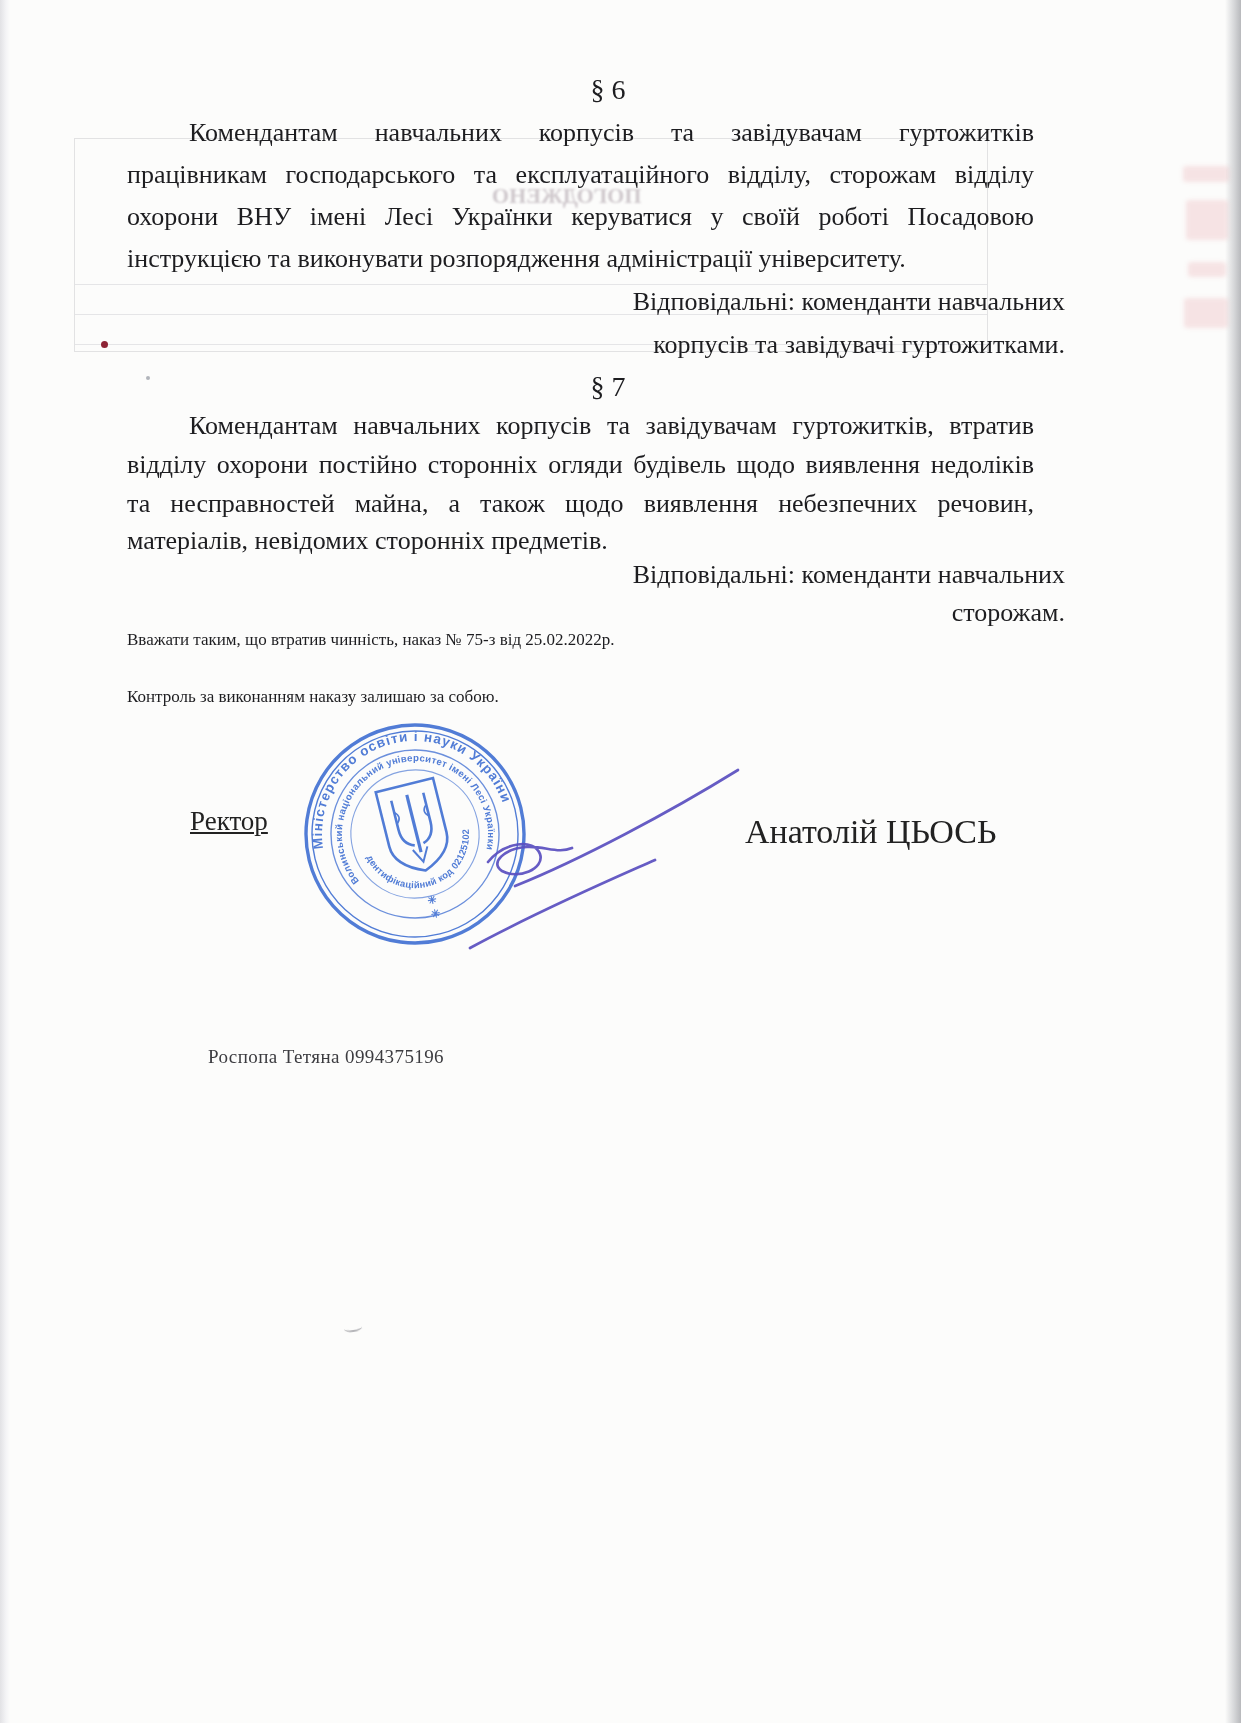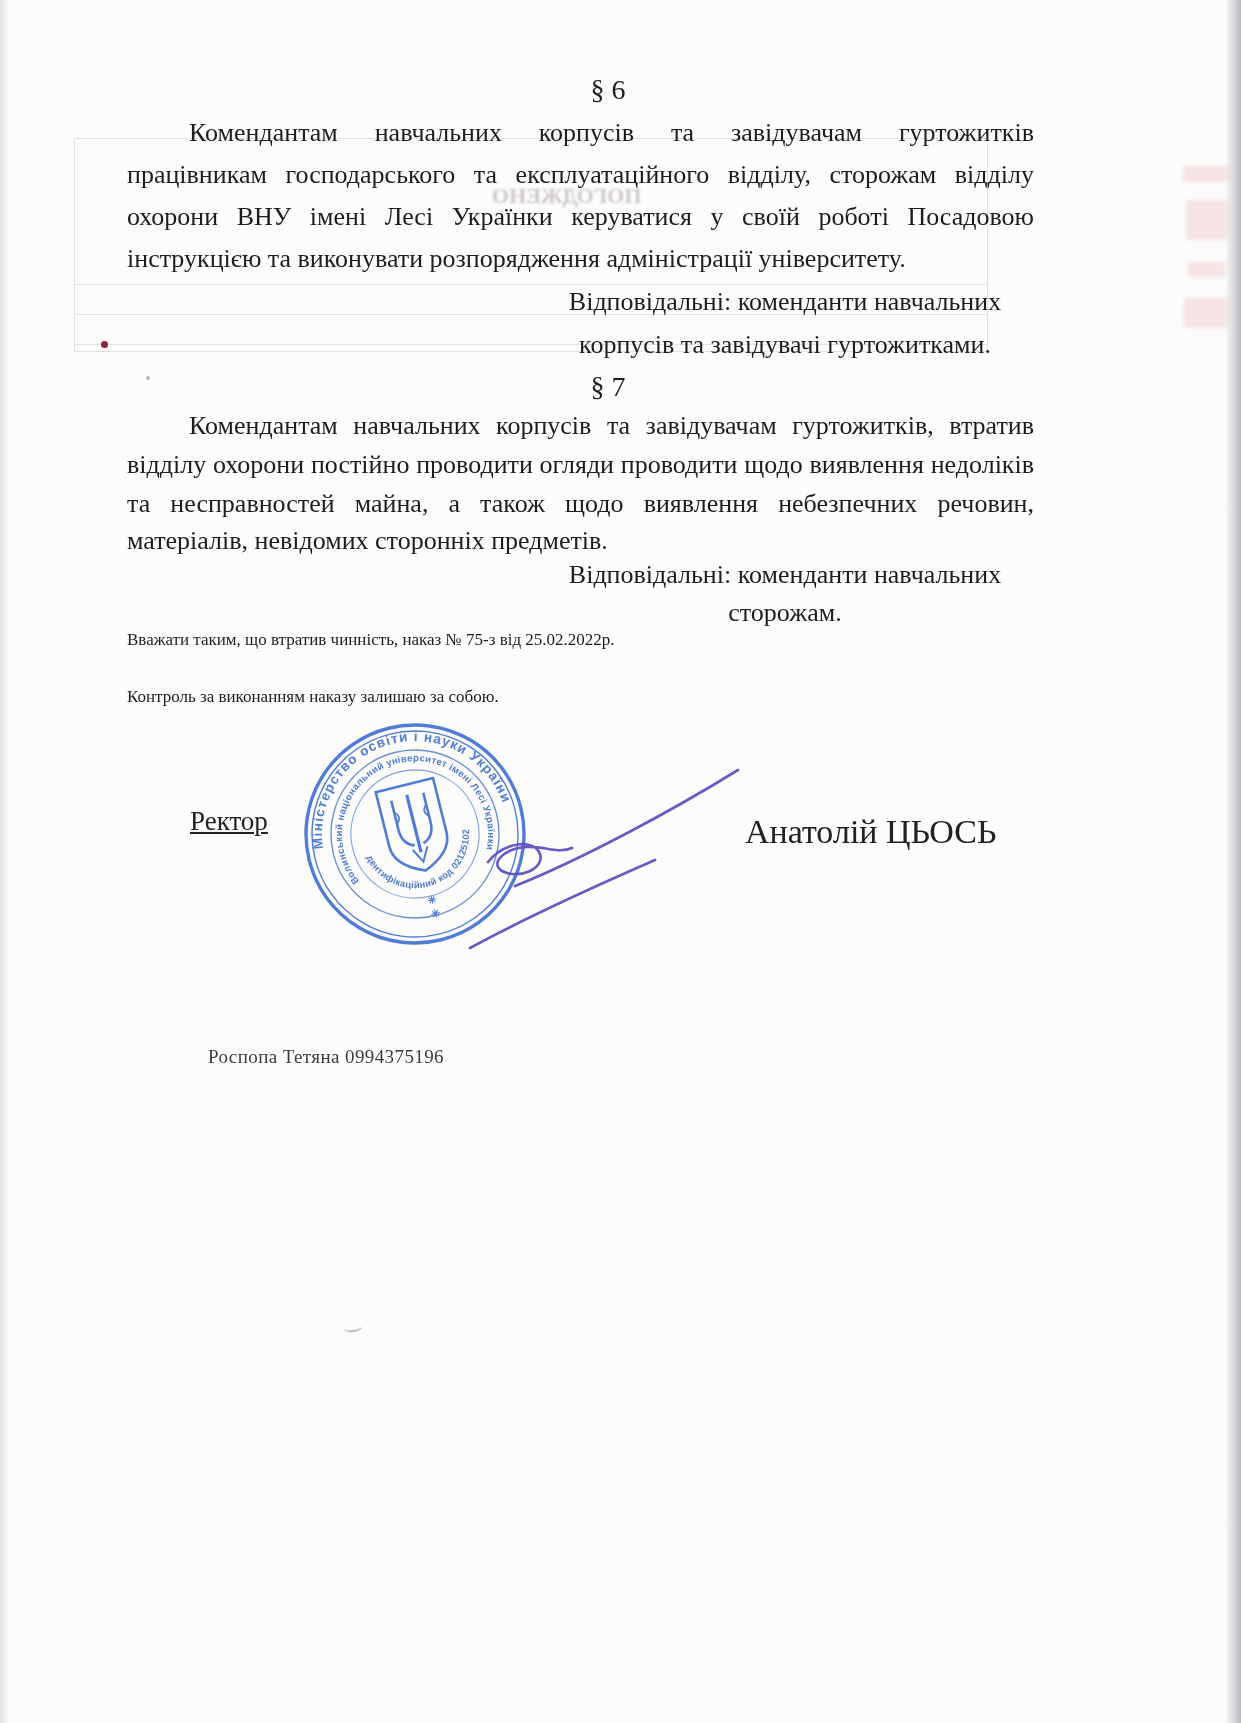--- a/index.html
+++ b/index.html
@@ -18,21 +18,21 @@
   .line{
     left:127px;width:907px;
     font-size:26px;line-height:34px;color:#1d1d20;
     text-align:justify;text-align-last:justify;
   }
   .line.first{text-indent:62px;}
   .line.last{text-align-last:left;}
   .resp{
     left:505px;width:560px;
     font-size:26px;line-height:34px;color:#1d1d20;
-    text-align:center;
+    text-align:right;
   }
   .heading{
     left:127px;width:907px;padding-left:55px;box-sizing:border-box;
     font-size:28px;color:#1d1d20;text-align:center;
   }
   .plain{font-size:17px;color:#1d1d20;}
   .sig-role{left:190px;top:806px;font-size:27px;color:#222;text-decoration:underline;}
   .sig-name{left:745px;top:813px;font-size:34px;color:#222;}
   .executor{left:208px;top:1046px;font-size:19px;color:#3c3c40;letter-spacing:.4px;text-align:center;}
   
@@ -81,21 +81,21 @@
 <div class="abs heading" style="top:74px">§ 6</div>
 <div class="abs line first" style="top:116px">Комендантам навчальних корпусів та завідувачам гуртожитків</div>
 <div class="abs line" style="top:158px">працівникам господарського та експлуатаційного відділу, сторожам відділу</div>
 <div class="abs line" style="top:200px">охорони ВНУ імені Лесі Українки керуватися у своїй роботі Посадовою</div>
 <div class="abs line last" style="top:242px">інструкцією  та виконувати розпорядження адміністрації університету.</div>
 <div class="abs resp" style="top:285px">Відповідальні: коменданти навчальних</div>
 <div class="abs resp" style="top:328px">корпусів та завідувачі гуртожитками.</div>
 
 <div class="abs heading" style="top:371px">§ 7</div>
 <div class="abs line first" style="top:409px">Комендантам навчальних корпусів та завідувачам гуртожитків, втратив</div>
-<div class="abs line" style="top:448px">відділу охорони постійно проводити огляди проводити щодо виявлення недоліків</div>
+<div class="abs line" style="top:448px">відділу охорони постійно сторонніх огляди будівель щодо виявлення недоліків</div>
 <div class="abs line" style="top:487px">та несправностей майна, а також щодо виявлення небезпечних речовин,</div>
 <div class="abs line last" style="top:524px">матеріалів, невідомих сторонніх предметів.</div>
 <div class="abs resp" style="top:558px">Відповідальні: коменданти навчальних</div>
 <div class="abs resp" style="top:596px">сторожам.</div>
 
 <div class="abs plain" style="left:127px;top:630px">Вважати таким, що втратив чинність, наказ № 75-з від 25.02.2022р.</div>
 <div class="abs plain" style="left:127px;top:687px">Контроль за виконанням наказу залишаю за собою.</div>
 
 <div class="abs seal-wrap">
   <svg width="224" height="224" viewBox="0 0 224 224">

